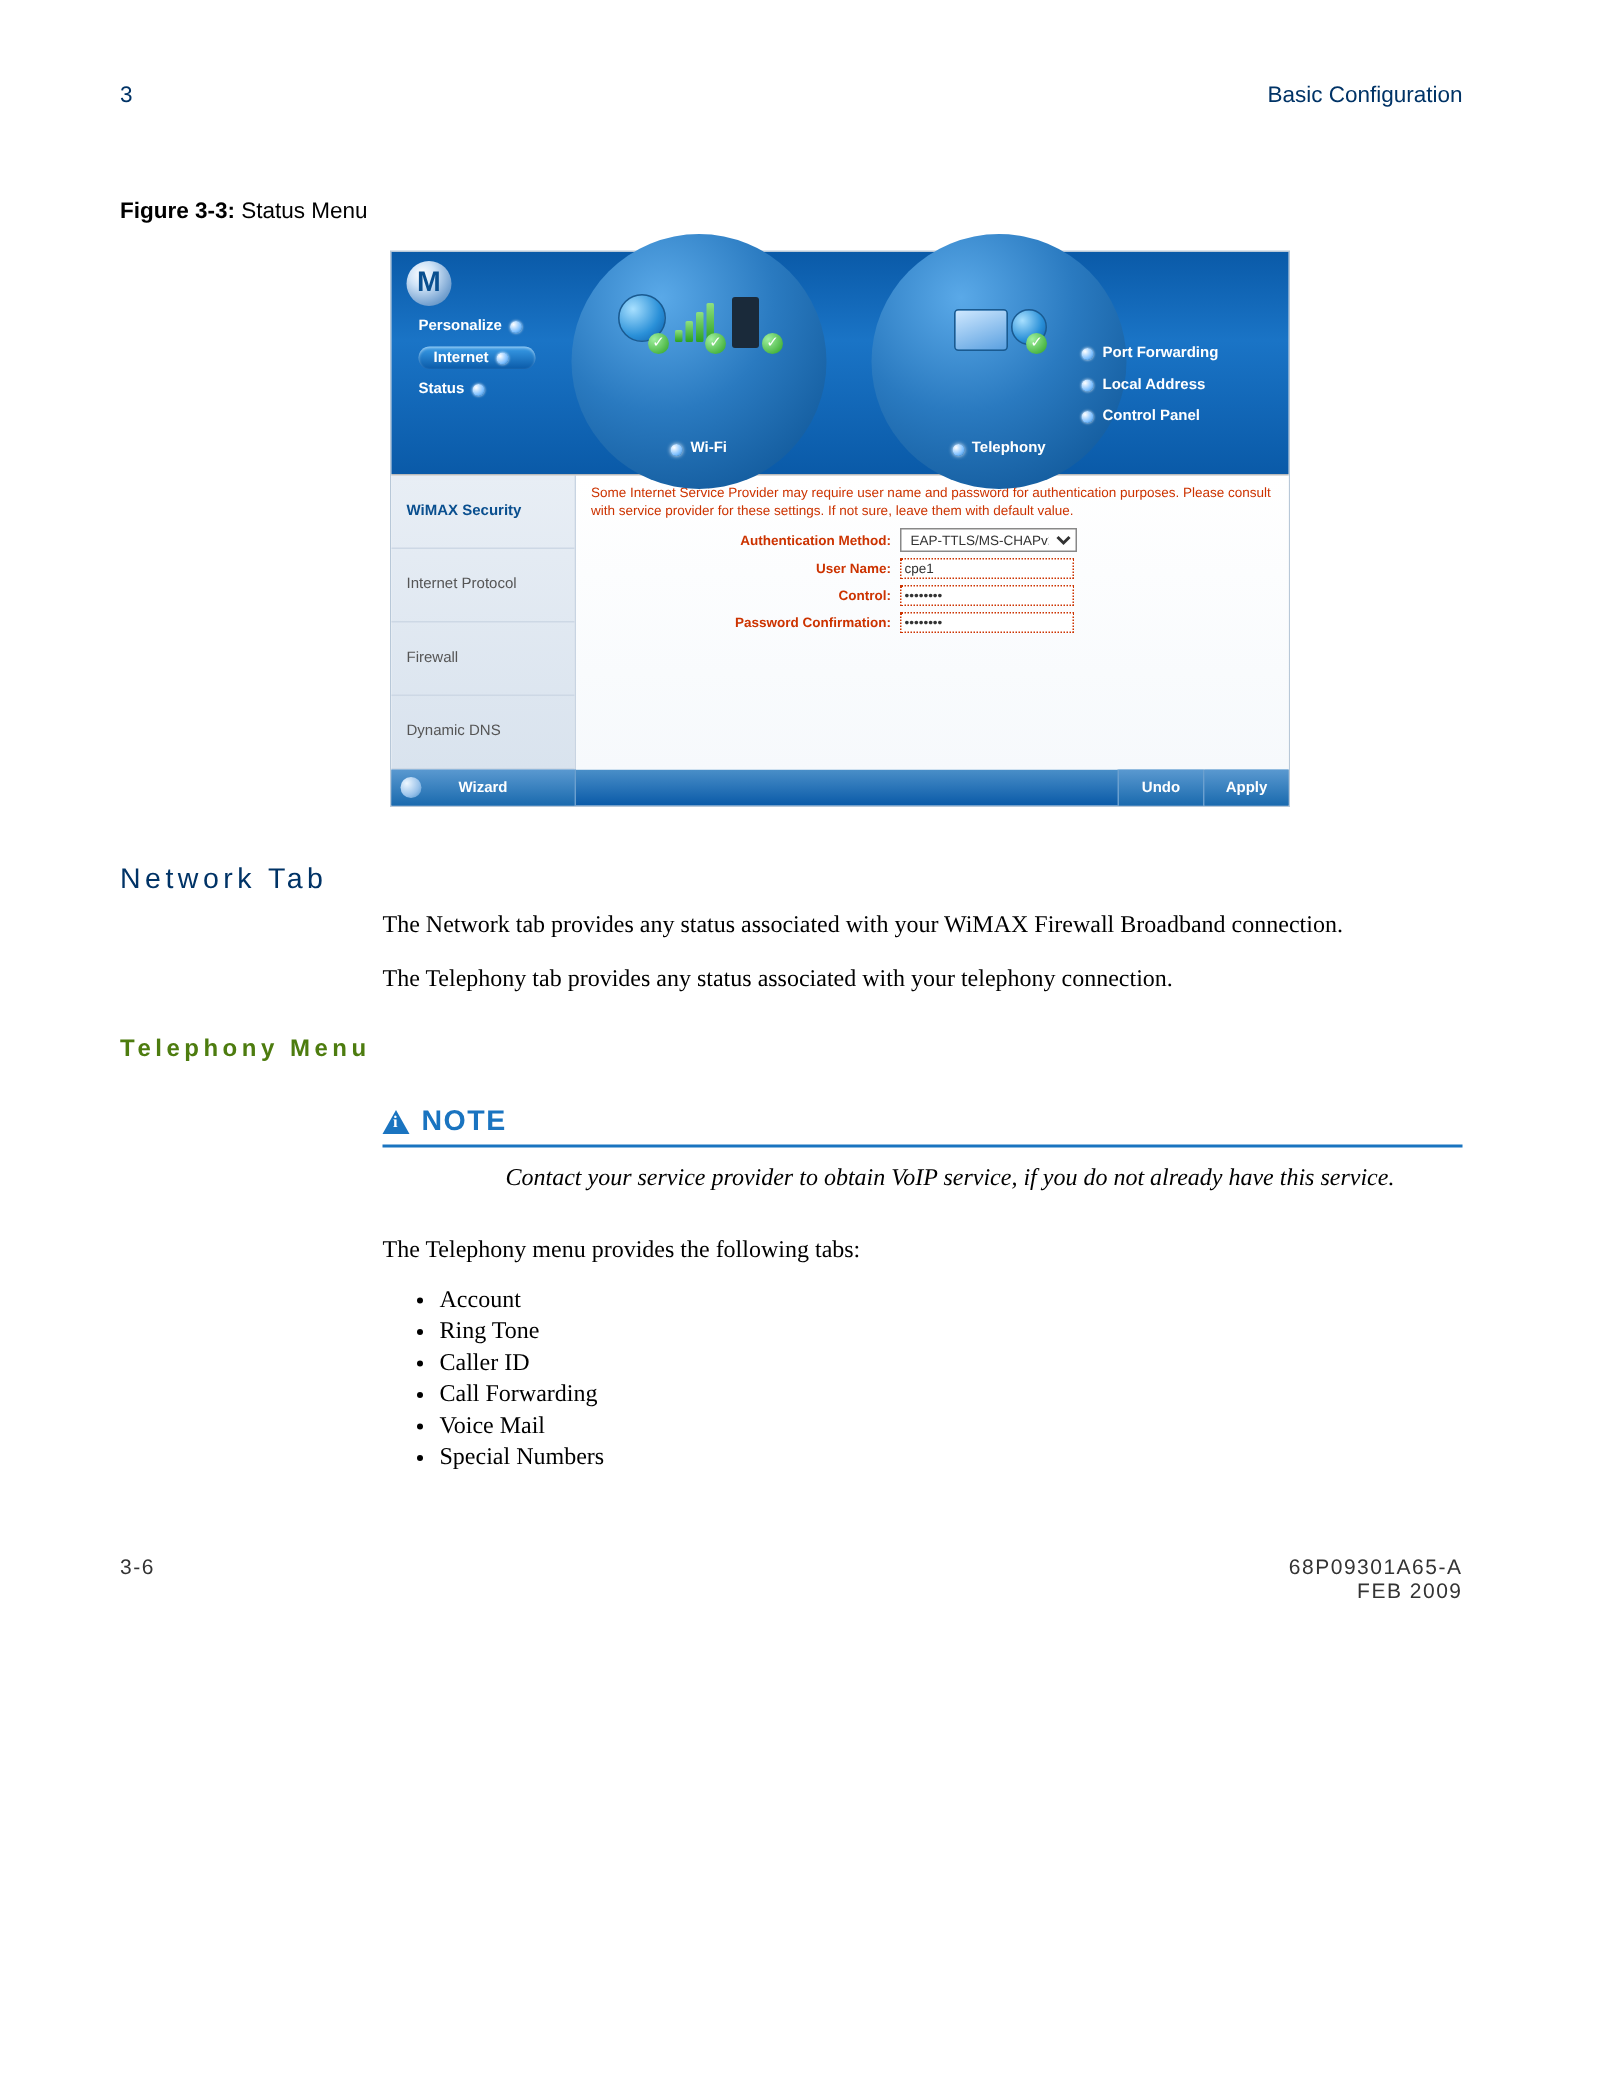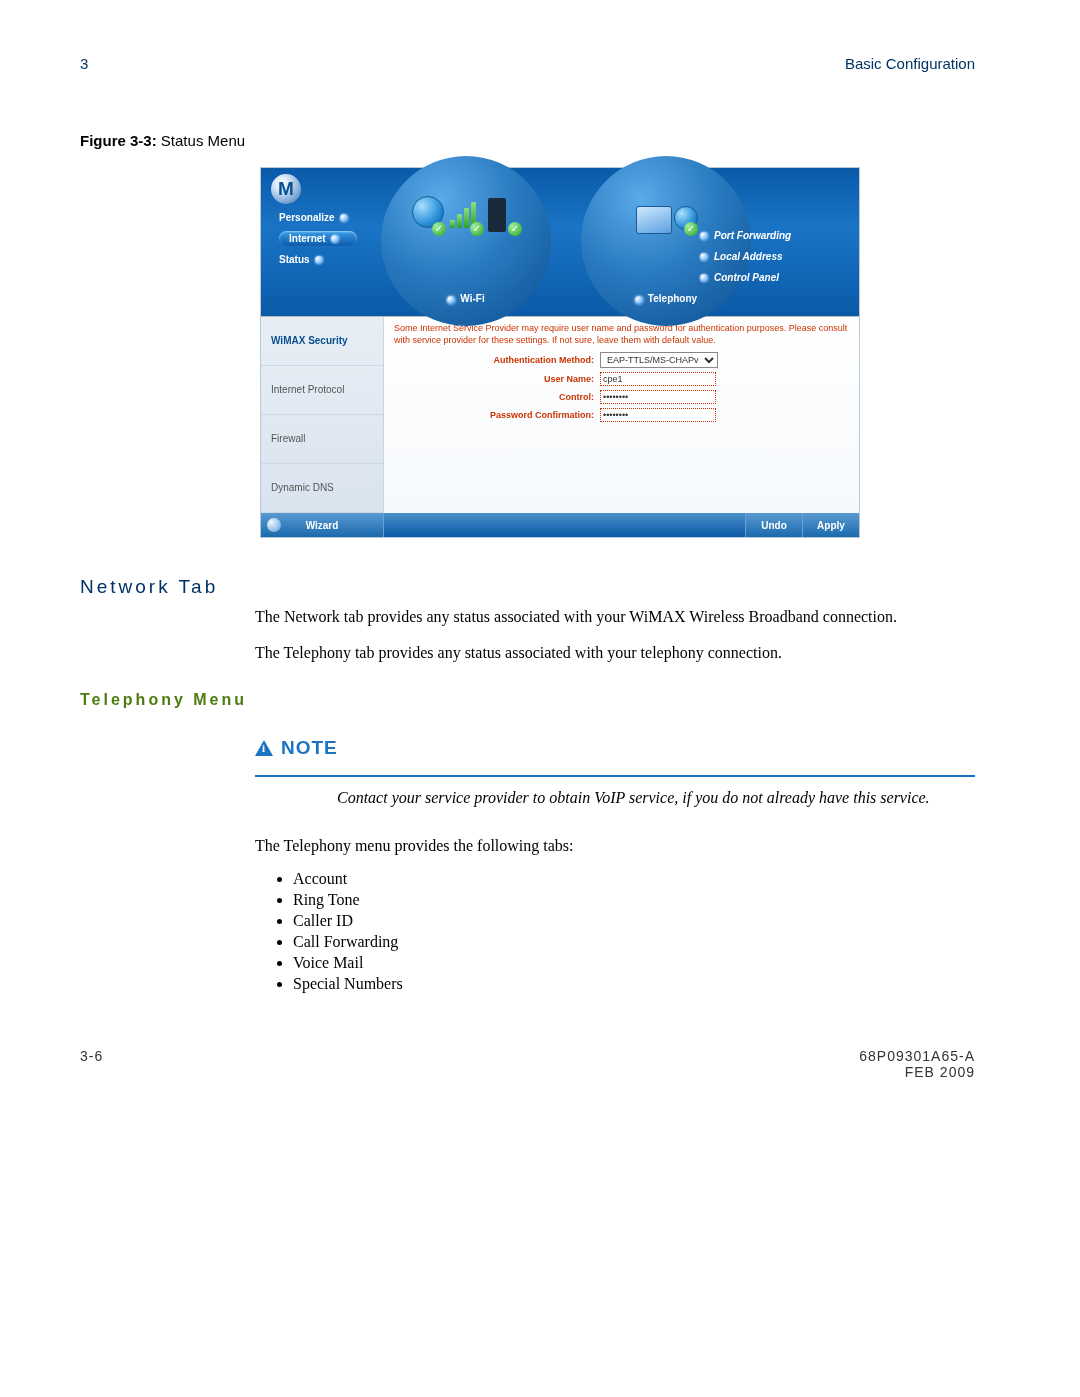--- a/index.html
+++ b/index.html
@@ -86,27 +86,26 @@
   }
   .nav-left .row { margin: 8px 0; display:flex; align-items:center; }
   .nav-left .pill {
     background: linear-gradient(to bottom,#3a9de8,#0a5aa8);
     border-radius: 10px; padding: 2px 12px 2px 10px;
     display:inline-flex; align-items:center;
     box-shadow: inset 0 1px 2px rgba(255,255,255,.5);
   }
   .nav-right {
     position: absolute;
-    right: 29px; top: 52px;
+    right: 8px; top: 52px;
     width: 130px;
     color: #fff;
     font-size: 10px;
     font-weight: bold;
     text-align: left;
-    font-style: italic;
   }
   .nav-right .row { margin: 10px 0; display:flex; align-items:center; }
   .dot {
     width:8px;height:8px;border-radius:50%;
     background:radial-gradient(circle at 30% 30%, #fff, #7fc0ff 60%, #2a7ac0);
     display:inline-block; margin-right:6px;
     box-shadow:0 0 2px #fff;
   }
   .bb-icons {
     position:absolute; top:40px; left:0; right:0;
@@ -234,21 +233,21 @@
     margin-bottom: 26px;
   }
   .note-hd {
     color: #1a74c0;
     font-family: Arial, sans-serif;
     font-weight: bold;
     font-size: 19px;
     letter-spacing: 1px;
     display:flex; align-items:center;
     border-bottom: 2px solid #1a74c0;
-    padding-bottom: 16px;
+    padding-bottom: 4px;
     width: 720px;
   }
   .note-ico {
     width:0;height:0;
     border-left:9px solid transparent;
     border-right:9px solid transparent;
     border-bottom:16px solid #1a74c0;
     margin-right:8px;
     position:relative;
   }
@@ -395,21 +394,21 @@
         <span class="gear"></span>
         <span>Wizard</span>
       </div>
       <div class="sp"></div>
       <div class="btn">Undo</div>
       <div class="btn">Apply</div>
     </div>
   </div>
 
   <h3 class="sub">Network Tab</h3>
-  <p class="body">The Network tab provides any status associated with your WiMAX Wireless Broadband connection.</p>
+  <p class="body">The Network tab provides any status associated with your WiMAX Firewall Broadband connection.</p>
 
   <p class="body">The Telephony tab provides any status associated with your telephony connection.</p>
 
   <h2 class="sec">Telephony Menu</h2>
 
   <div class="notebox">
     <div class="note-hd">
       <span class="note-ico"></span>
       <span>NOTE</span>
     </div>

